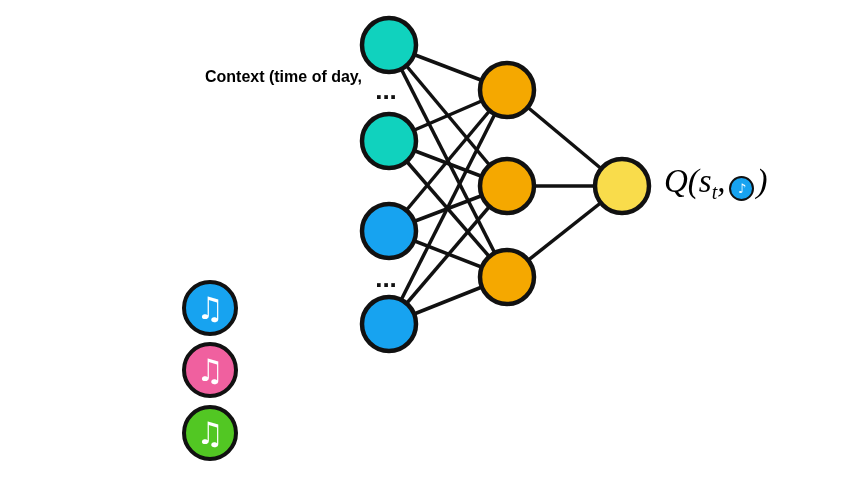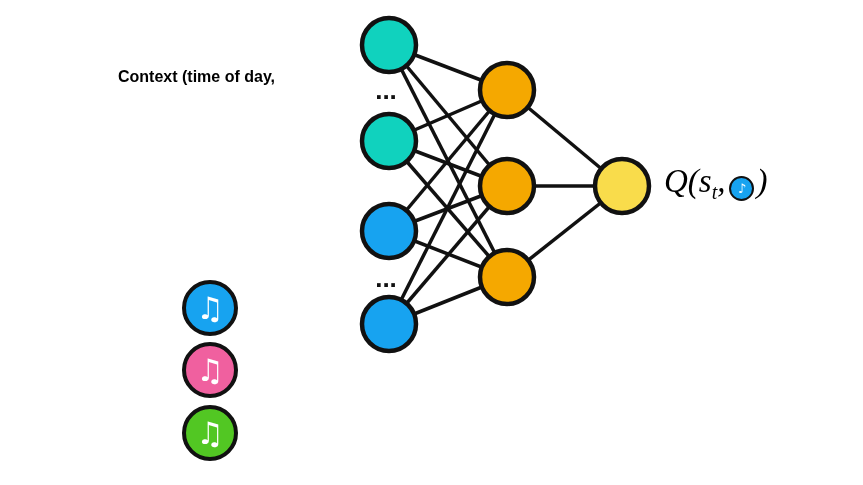--- a/index.html
+++ b/index.html
@@ -10,21 +10,21 @@
     background: #ffffff;
     overflow: hidden;
     font-family: "Liberation Sans", sans-serif;
   }
   svg.net { position: absolute; left: 0; top: 0; }
   .context {
     position: absolute;
     left: 118px;
     top: 66px;
     width: 244px;
-    text-align: left;
+    text-align: right;
     font-weight: 700;
     font-size: 16px;
     line-height: 22px;
     color: #000000;
   }
   .qlabel {
     position: absolute;
     left: 664px;
     top: 163px;
     font-family: "Liberation Serif", serif;

